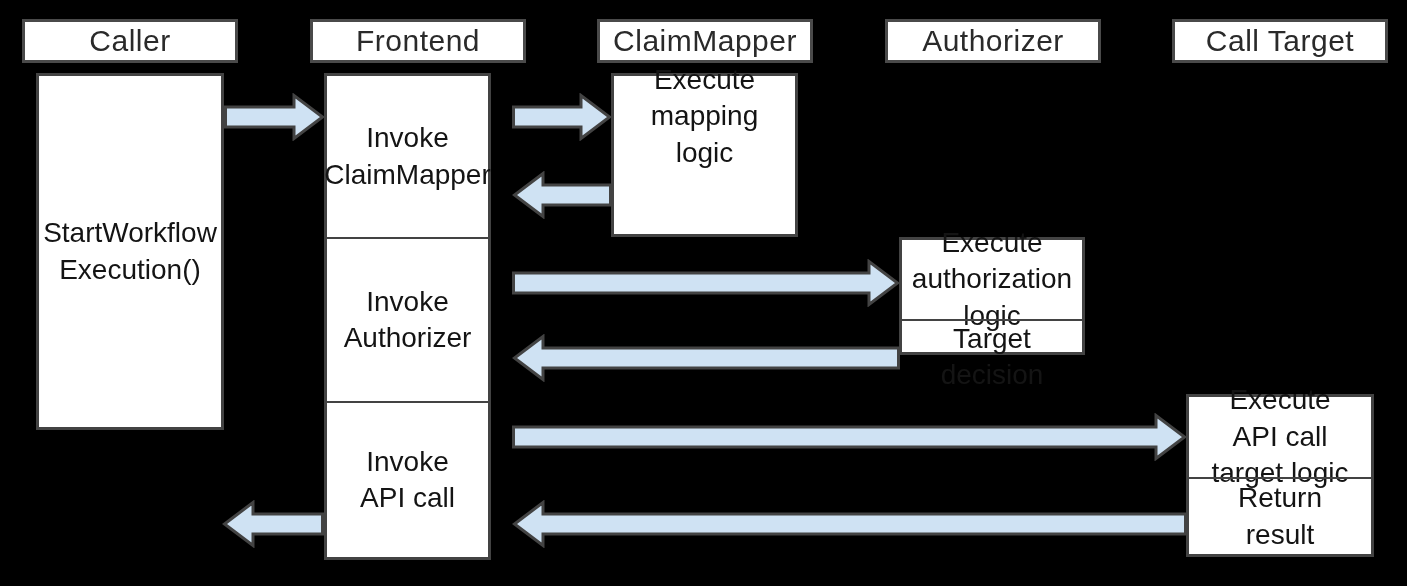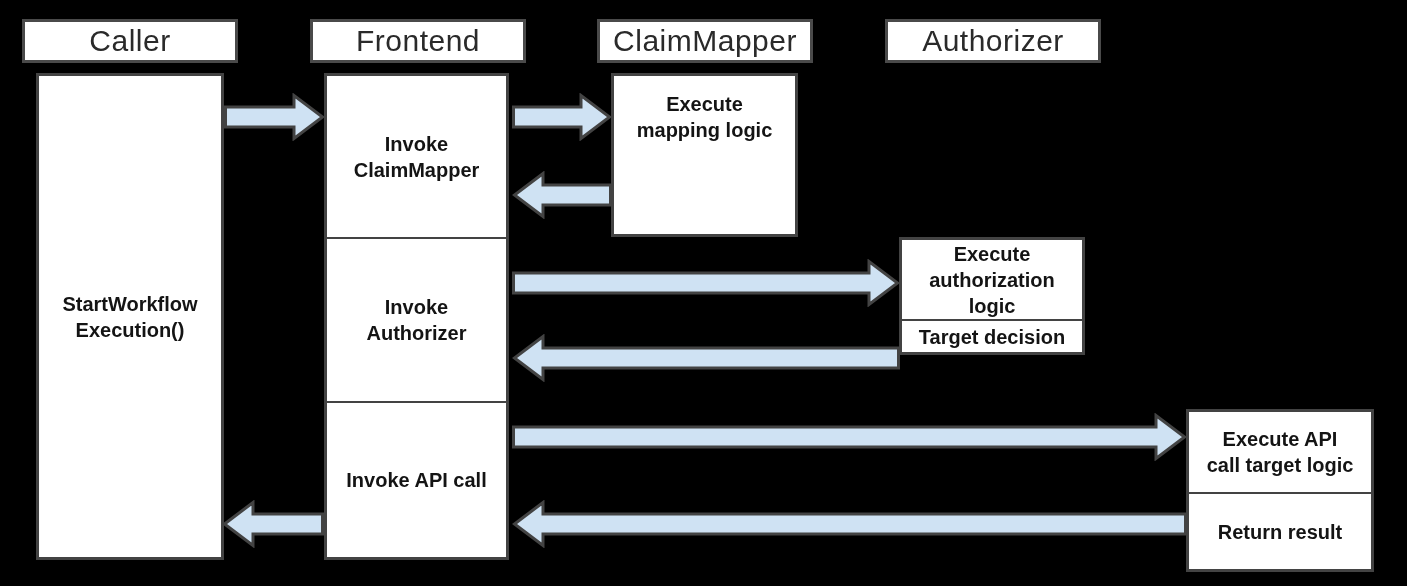--- a/index.html
+++ b/index.html
@@ -32,21 +32,21 @@
     position:absolute;
     background:var(--box-fill);
     border:3px solid var(--box-border);
     box-sizing:border-box;
     display:flex;flex-direction:column;
   }
   .seg{
     box-sizing:border-box;
     display:flex;align-items:center;justify-content:center;
     text-align:center;
-    font-size:20px;font-weight:700;line-height:1.3;
+    font-size:28px;font-weight:400;line-height:1.3;
     color:var(--text);
     padding:0 16px;
   }
   .seg + .seg{border-top:2px solid var(--box-border);}
   .arr{position:absolute;display:block;}
   .arr polygon{
     fill:var(--arrow-fill);
     stroke:var(--arrow-stroke);
     stroke-width:3;
     stroke-linejoin:miter;
@@ -62,41 +62,44 @@
     </div>
   <div class="hdr" style="left:310px">
       <span>Frontend</span>
     </div>
   <div class="hdr" style="left:597px">
       <span>ClaimMapper</span>
     </div>
   <div class="hdr" style="left:885px">
       <span>Authorizer</span>
     </div>
+  <div class="hdr" style="left:1172px">
+      <span>Call Target</span>
+    </div>
 
-  <div class="box" style="left:36px;top:73px;width:188px;height:487px">
+  <div class="box" style="left:36px;top:73px;width:188px;height:357px">
     <div class="seg" style="flex:1">StartWorkflow Execution()</div>
   </div>
 
-  <div class="box" style="left:324px;top:73px;width:185px;height:487px">
+  <div class="box" style="left:324px;top:73px;width:167px;height:487px">
     <div class="seg" style="height:161px">Invoke ClaimMapper</div>
     <div class="seg" style="height:164px">Invoke Authorizer</div>
     <div class="seg" style="flex:1">Invoke API call</div>
   </div>
 
   <div class="box" style="left:611px;top:73px;width:187px;height:164px">
     <div class="seg" style="height:81px">Execute mapping logic</div>
   </div>
 
   <div class="box" style="left:899px;top:237px;width:186px;height:118px">
     <div class="seg" style="height:79px">Execute authorization logic</div>
     <div class="seg" style="flex:1">Target decision</div>
   </div>
 
-  <div class="box" style="left:1186px;top:409px;width:188px;height:163px">
+  <div class="box" style="left:1186px;top:394px;width:188px;height:163px">
     <div class="seg" style="height:80px">Execute API call target logic</div>
     <div class="seg" style="flex:1">Return result</div>
   </div>
 
   <svg class="arr" style="left:224px;top:93px" width="101" height="48" viewBox="0 0 101 48">
     <polygon points="1.5,14 70,14 70,2.5 98.5,24 70,45.5 70,34 1.5,34"></polygon>
   </svg>
   <svg class="arr" style="left:512px;top:93px" width="100" height="48" viewBox="0 0 100 48">
     <polygon points="1.5,14 69,14 69,2.5 97.5,24 69,45.5 69,34 1.5,34"></polygon>
   </svg>

